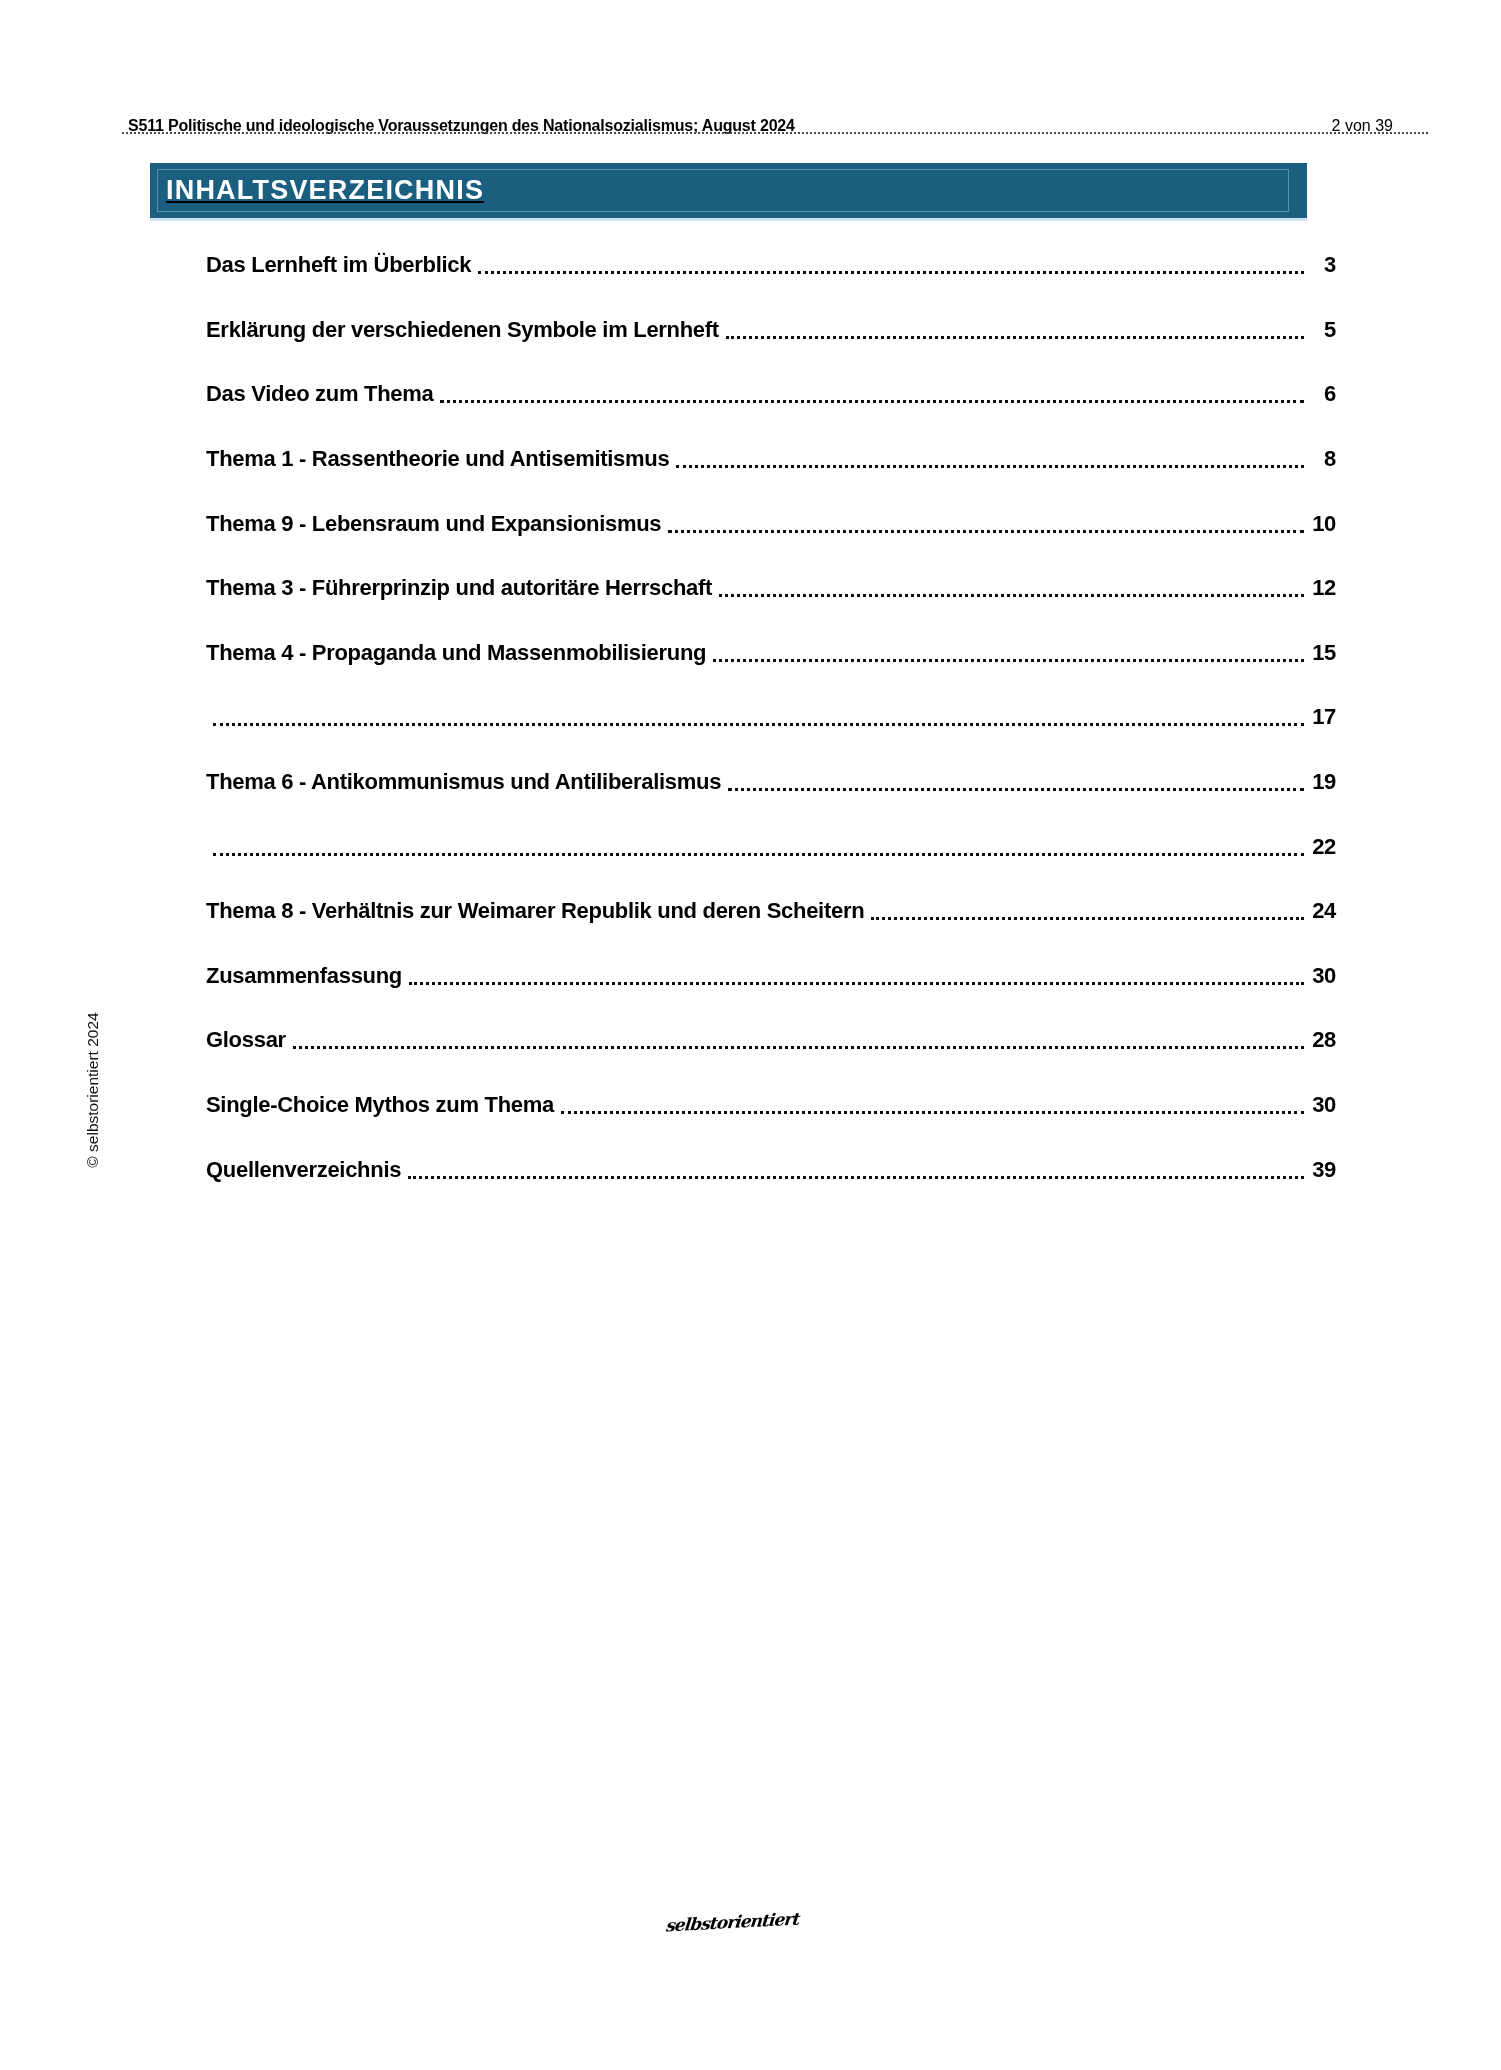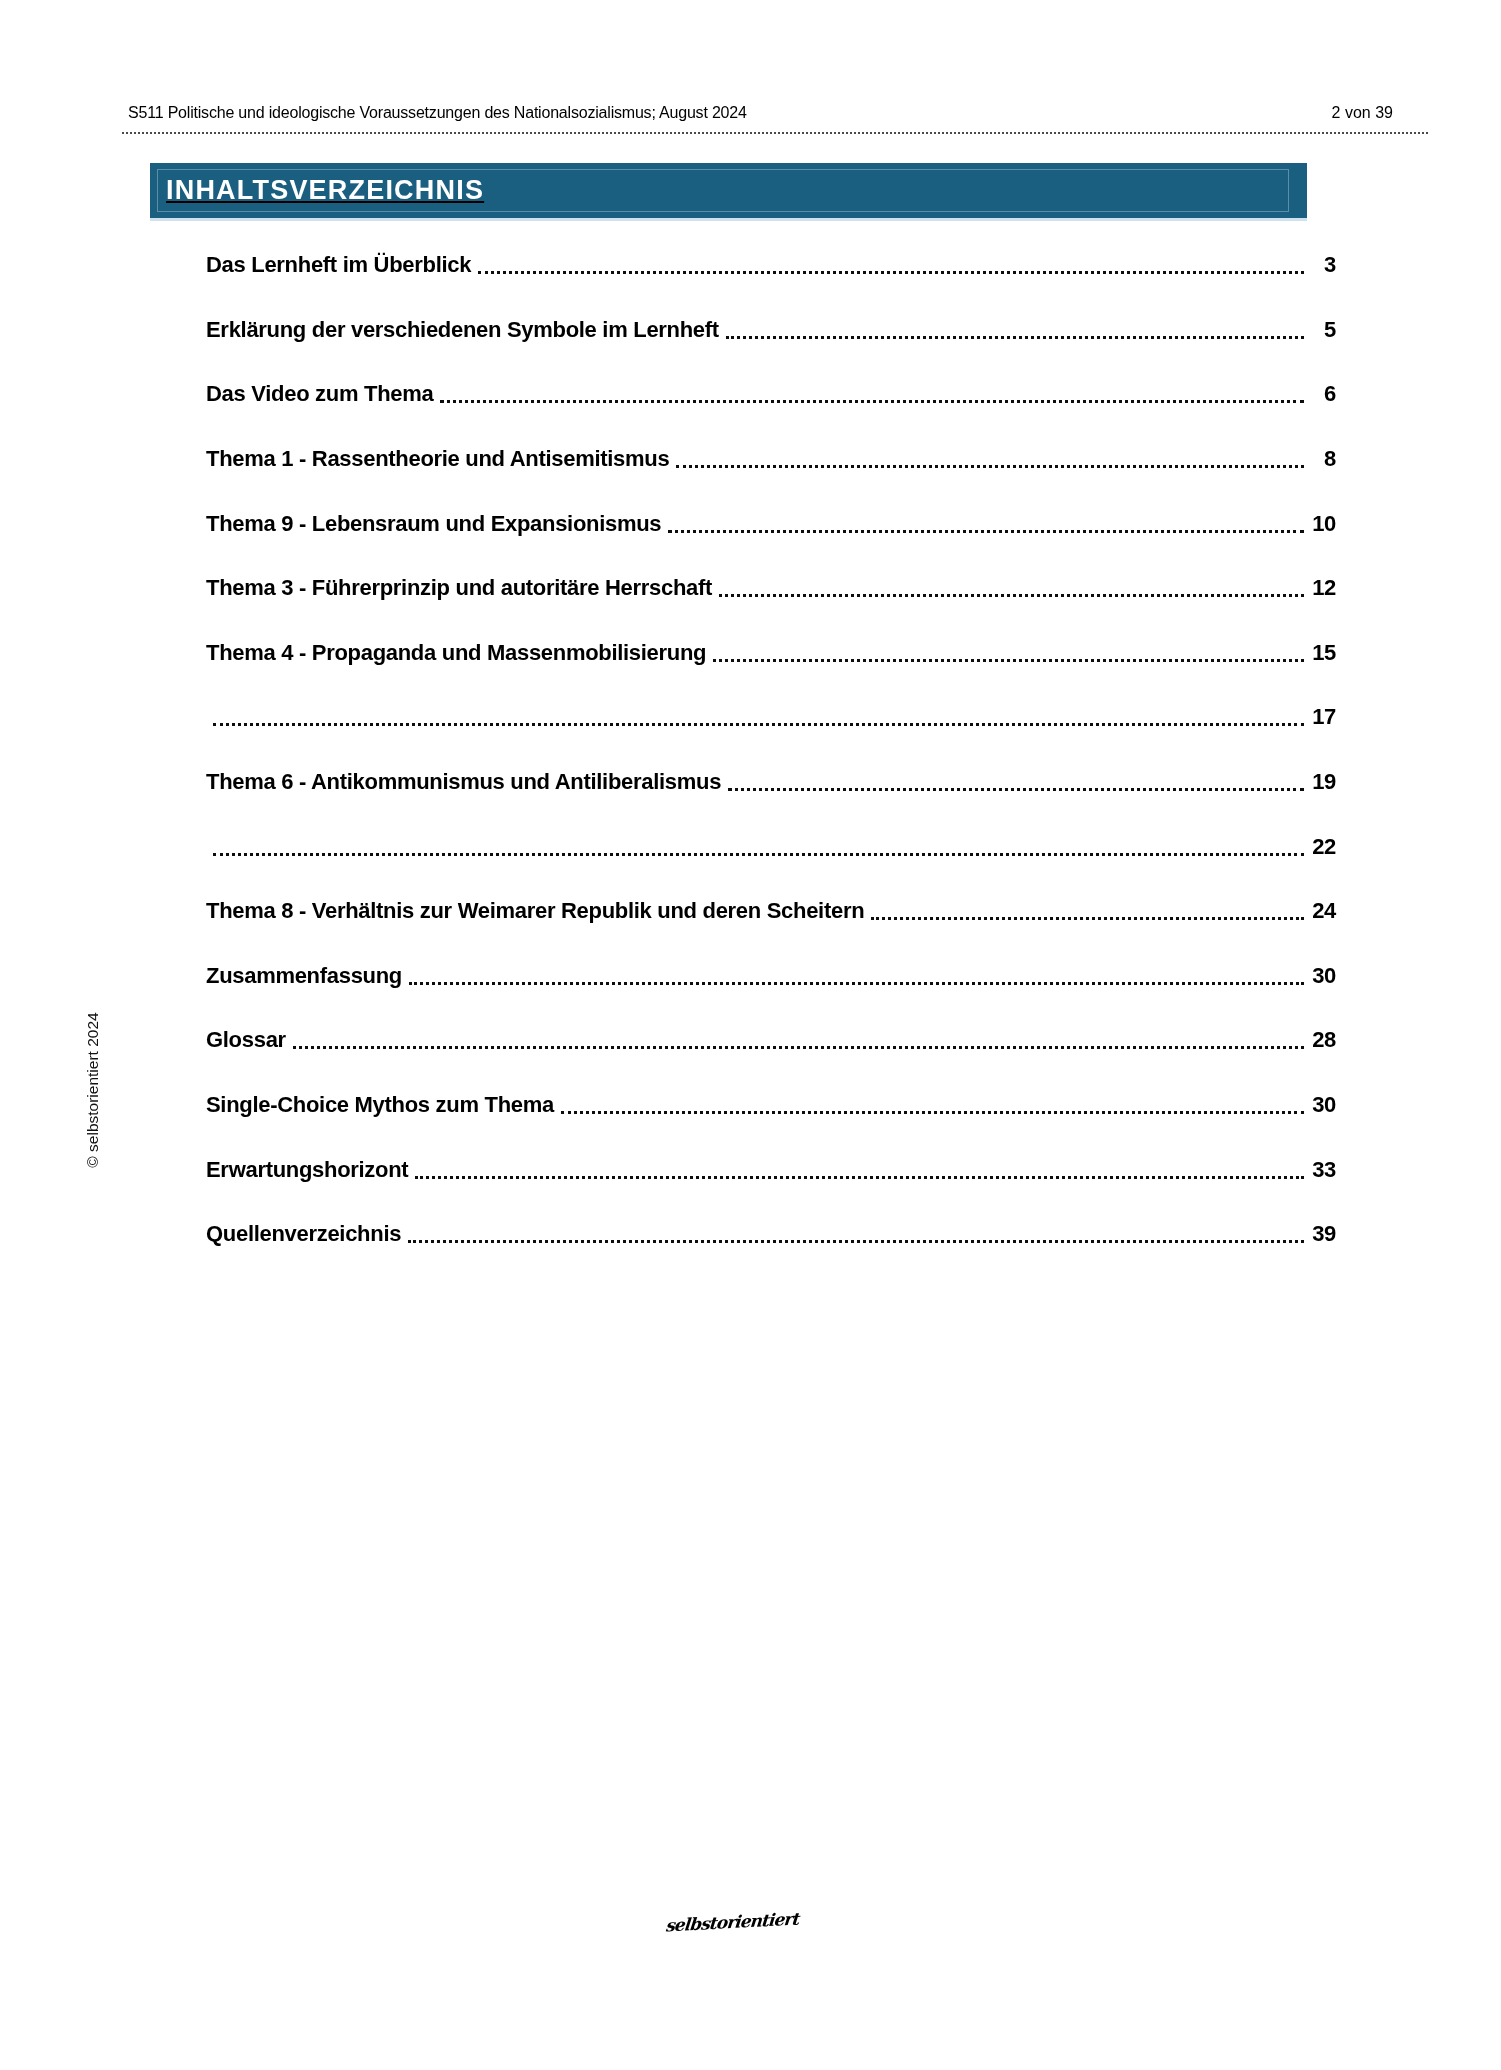--- a/index.html
+++ b/index.html
@@ -22,21 +22,21 @@
     position: absolute;
     left: 128px;
     right: 108px;
     top: 103px;
     display: flex;
     justify-content: space-between;
     align-items: baseline;
     font-size: 16px;
     line-height: 1.2;
   }
-  .doc-header .hdr-left  { font-weight: 400; letter-spacing: -0.2px; }
+  .doc-header .hdr-left  { font-weight: 700; letter-spacing: -0.2px; margin-top: 13px; }
   .doc-header .hdr-right { font-weight: 400; }
 
   .header-rule {
     position: absolute;
     left: 122px;
     right: 73px;
     top: 132px;
     border-top: 2px dotted #4a4a4a;
     height: 0;
   }
@@ -219,25 +219,20 @@
       <span class="toc-leader"></span>
       <span class="toc-page">28</span>
     </div>
 
     <div class="toc-row">
       <span class="toc-label">Single-Choice Mythos zum Thema</span>
       <span class="toc-leader"></span>
       <span class="toc-page">30</span>
     </div>
 
-    <div class="toc-row">
-      <span class="toc-label">Erwartungshorizont</span>
-      <span class="toc-leader"></span>
-      <span class="toc-page">33</span>
-    </div>
 
     <div class="toc-row">
       <span class="toc-label">Quellenverzeichnis</span>
       <span class="toc-leader"></span>
       <span class="toc-page">39</span>
     </div>
   </div>
 
   <div class="side-note">© selbstorientiert 2024</div>
 

